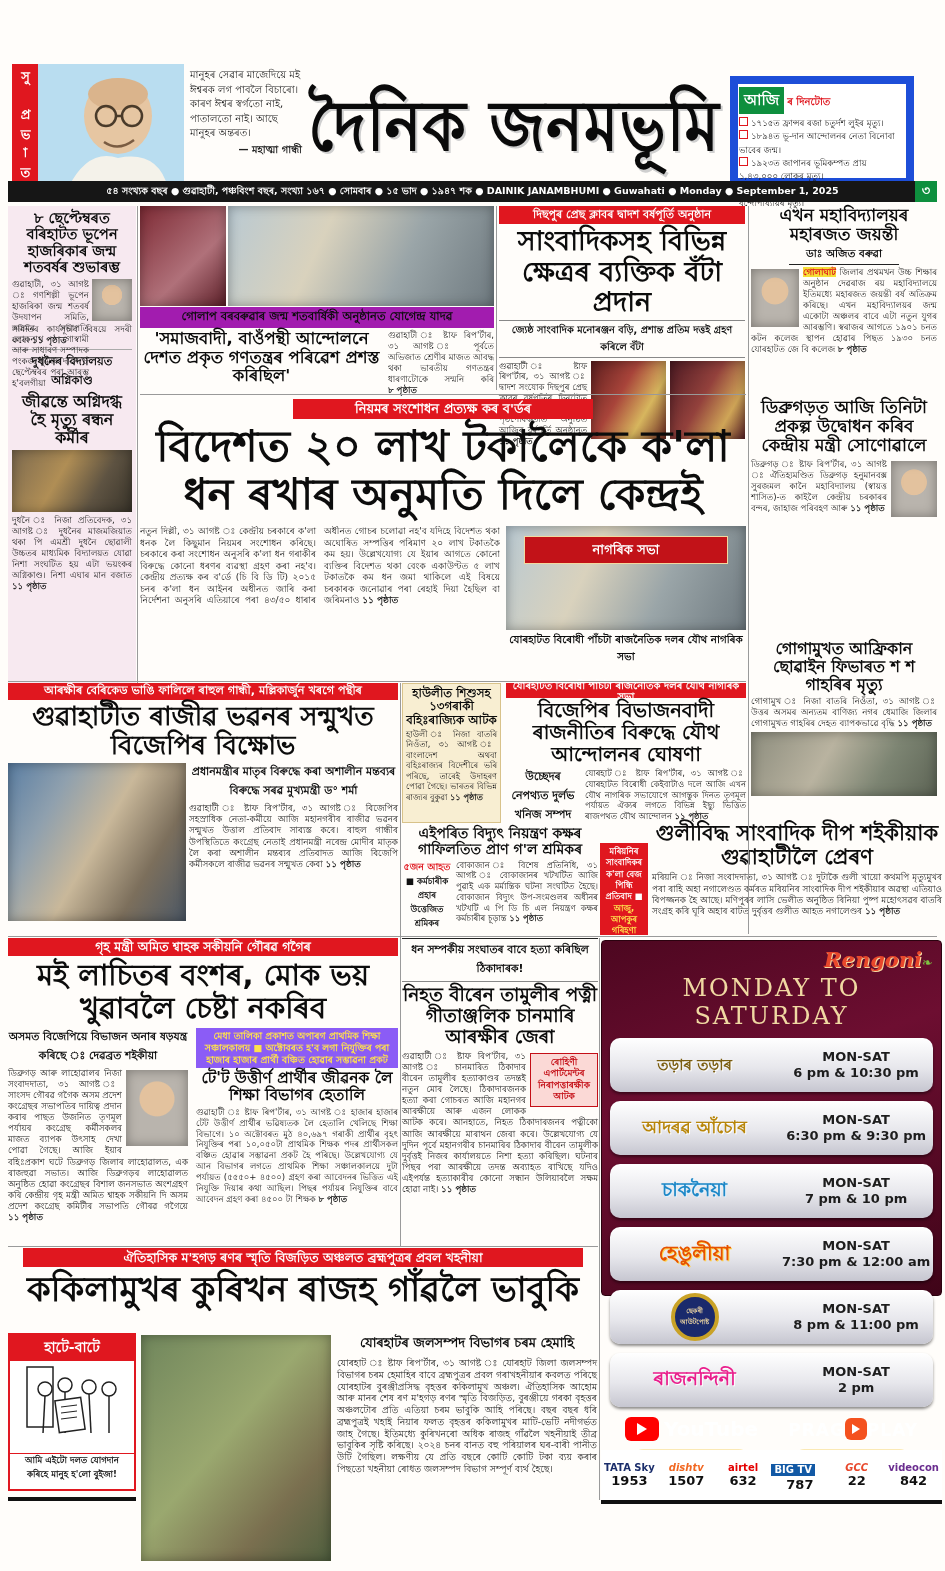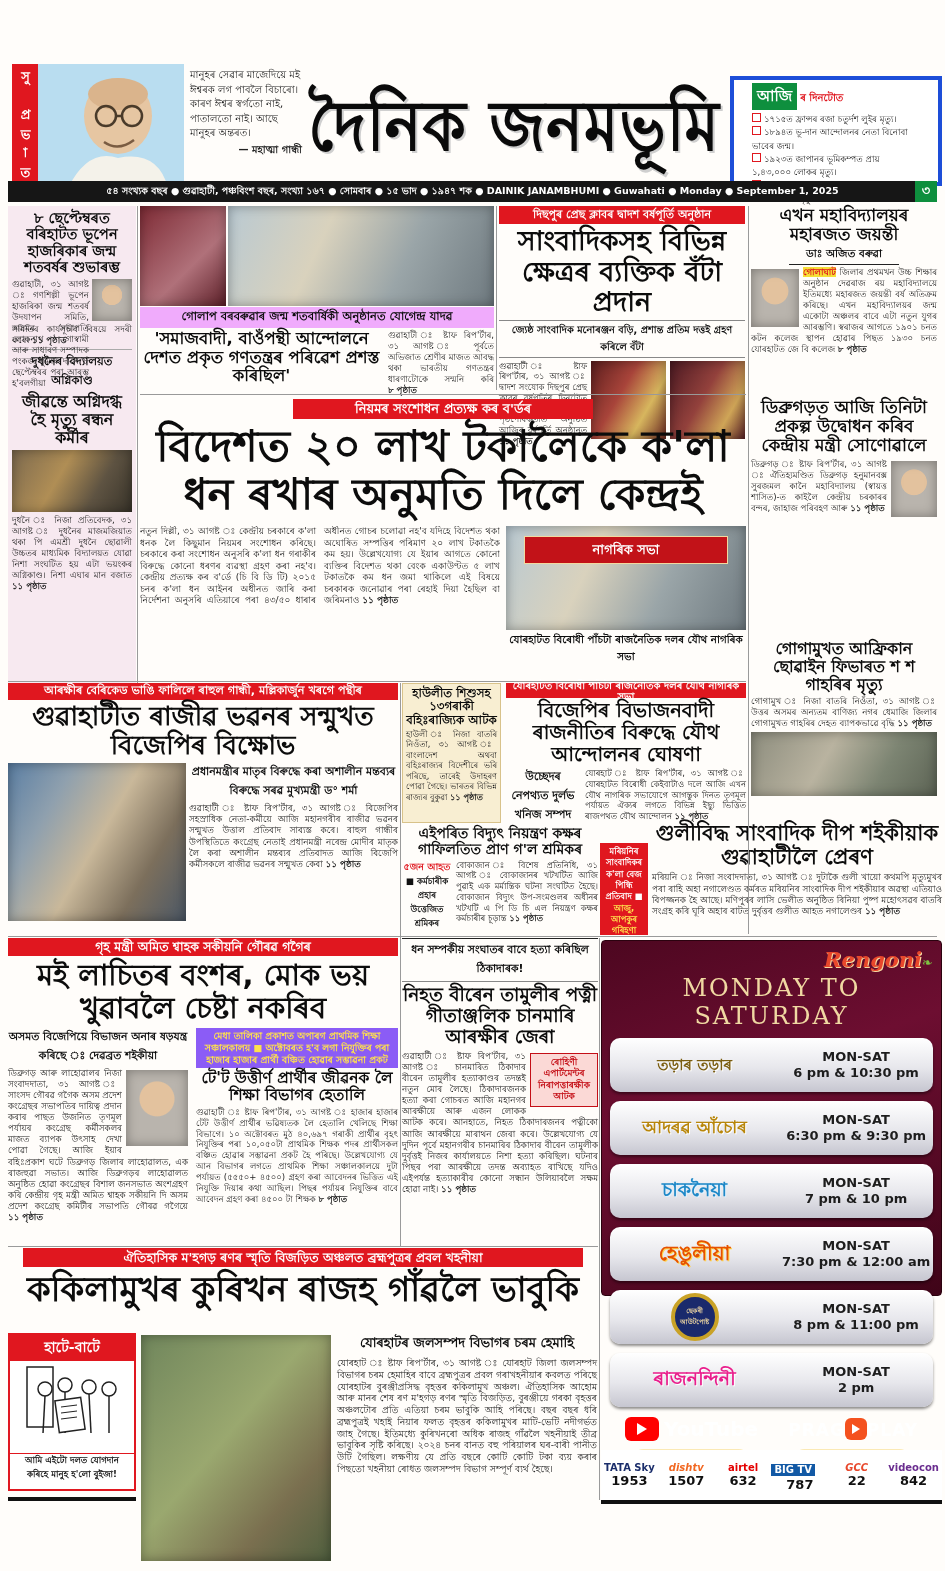--- a/index.html
+++ b/index.html
@@ -56,21 +56,21 @@
     <div style="flex:1;padding:4px 2px 0 6px;font-size:10px;line-height:1.45;color:#222">
       <div>মানুহৰ সেৱাৰ মাজেদিয়ে মই ঈশ্বৰক লগ পাবলৈ বিচাৰো। কাৰণ ঈশ্বৰ স্বৰ্গতো নাই, পাতালতো নাই। আছে মানুহৰ অন্তৰত।</div>
       <div style="text-align:right;font-weight:bold;margin-top:2px">— মহাত্মা গান্ধী</div>
     </div>
   </div>
 
   <div class="abs" style="left:300px;top:78px;width:428px;height:104px;display:flex;align-items:center;justify-content:center">
     <div style="font-family:'DejaVu Serif',serif;font-weight:bold;font-size:62px;letter-spacing:1px;color:#0a0a0a;text-shadow:2px 2px 0 #cfcfcf;transform:scaleY(1.12);white-space:nowrap">দৈনিক জনমভূমি</div>
   </div>
 
-  <div class="abs" style="left:730px;top:76px;width:212px;height:110px;border:4px solid #1d4ed8;background:#fff;padding:3px 18px;box-sizing:border-box">
+  <div class="abs" style="left:730px;top:76px;width:184px;height:110px;border:8px solid #1d4ed8;background:#fff;padding:3px 1px;box-sizing:border-box">
     <div style="display:flex;align-items:baseline;gap:3px;margin-bottom:3px">
       <span style="background:#0e8f3e;color:#fff;font-weight:bold;font-size:15px;padding:1px 5px">আজি</span>
       <span style="color:#e0171f;font-weight:bold;font-size:10px">ৰ দিনটোত</span>
     </div>
     <div style="font-size:8.6px;line-height:1.55;color:#222">
       <div><span style="display:inline-block;width:7px;height:7px;border:1.5px solid #e0171f;margin-right:3px"></span><span>১৭১৫ত ফ্ৰান্সৰ ৰজা চতুৰ্দশ লুইৰ মৃত্যু।</span></div>
       <div><span style="display:inline-block;width:7px;height:7px;border:1.5px solid #e0171f;margin-right:3px"></span><span>১৮৯৪ত ভূ-দান আন্দোলনৰ নেতা বিনোবা ভাবেৰ জন্ম।</span></div>
       <div><span style="display:inline-block;width:7px;height:7px;border:1.5px solid #e0171f;margin-right:3px"></span><span>১৯২৩ত জাপানৰ ভূমিকম্পত প্ৰায় ১,৪৩,০০০ লোকৰ মৃত্যু।</span></div>
       <div><span style="display:inline-block;width:7px;height:7px;border:1.5px solid #e0171f;margin-right:3px"></span><span>১৯৫০ত বাংলা সাহিত্যিক বিভূতিভূষণ বন্দোপাধ্যায়ৰ মৃত্যু।</span></div>
     </div>
@@ -93,21 +93,21 @@
     <div class="hl" style="font-size:16px;margin:2px 0">জীৱন্তে অগ্নিদগ্ধ হৈ মৃত্যু ৰন্ধন কৰ্মীৰ</div>
     <div class="ph ph-fire" style="width:100%;height:62px;margin:3px 0"></div>
     <div class="bodytxt" style="font-size:8.6px"><span>দুধনৈ ঃ নিজা প্ৰতিবেদক, ৩১ আগষ্ট ঃ দুধনৈৰ মাজমজিয়াত থকা পি এমশ্ৰী দুধনৈ ছোৱালী উচ্চতৰ মাধ্যমিক বিদ্যালয়ত যোৱা নিশা সংঘটিত হয় এটা ভয়ংকৰ অগ্নিকাণ্ড। নিশা এঘাৰ মান বজাত</span> <span class="jump">১১ পৃষ্ঠাত</span></div>
   </div>
 
   <div class="abs" style="left:140px;top:206px;width:354px;height:184px">
     <div style="display:flex;gap:2px">
       <div class="ph" style="width:86px;height:100px;background:linear-gradient(135deg,#7e2b35,#b0717a 60%,#5d2029)"></div>
       <div class="ph ph-meet" style="flex:1;height:100px"></div>
     </div>
-    <div class="cap" style="background:#f0abfc;font-size:11.5px;padding:1px 0;margin-top:1px">গোলাপ বৰবৰুৱাৰ জন্ম শতবাৰ্ষিকী অনুষ্ঠানত যোগেন্দ্ৰ যাদৱ</div>
+    <div class="cap" style="background:#a21caf;font-size:11.5px;padding:1px 0;margin-top:1px">গোলাপ বৰবৰুৱাৰ জন্ম শতবাৰ্ষিকী অনুষ্ঠানত যোগেন্দ্ৰ যাদৱ</div>
     <div style="display:flex;gap:5px;margin-top:2px">
       <div class="hl" style="flex:1;font-size:16.5px">'সমাজবাদী, বাওঁপন্থী আন্দোলনে দেশত প্ৰকৃত গণতন্ত্ৰৰ পৰিৱেশ প্ৰশস্ত কৰিছিল'</div>
       <div class="bodytxt" style="width:106px;font-size:8.6px;flex:none"><span>গুৱাহাটী ঃ ষ্টাফ ৰিপ'ৰ্টাৰ, ৩১ আগষ্ট ঃ পূৰ্বতে অভিজাত শ্ৰেণীৰ মাজত আবদ্ধ থকা ভাৰতীয় গণতন্ত্ৰৰ ধাৰণাটোকে সন্মনি কৰি</span> <span class="jump">৮ পৃষ্ঠাত</span></div>
     </div>
   </div>
 
   <div class="abs" style="left:499px;top:206px;width:246px;height:184px">
     <div class="kick" style="height:18px;font-size:11px">দিছপুৰ প্ৰেছ ক্লাবৰ দ্বাদশ বৰ্ষপূৰ্তি অনুষ্ঠান</div>
     <div class="hl" style="font-size:27px;margin:2px 0">সাংবাদিকসহ বিভিন্ন ক্ষেত্ৰৰ ব্যক্তিক বঁটা প্ৰদান</div>
     <div class="cap" style="font-size:9.8px;border-top:1px solid #888;border-bottom:1px solid #888;padding:1px 0">জ্যেষ্ঠ সাংবাদিক মনোৰঞ্জন বড়ি, প্ৰশান্ত প্ৰতিম দত্তই গ্ৰহণ কৰিলে বঁটা</div>

